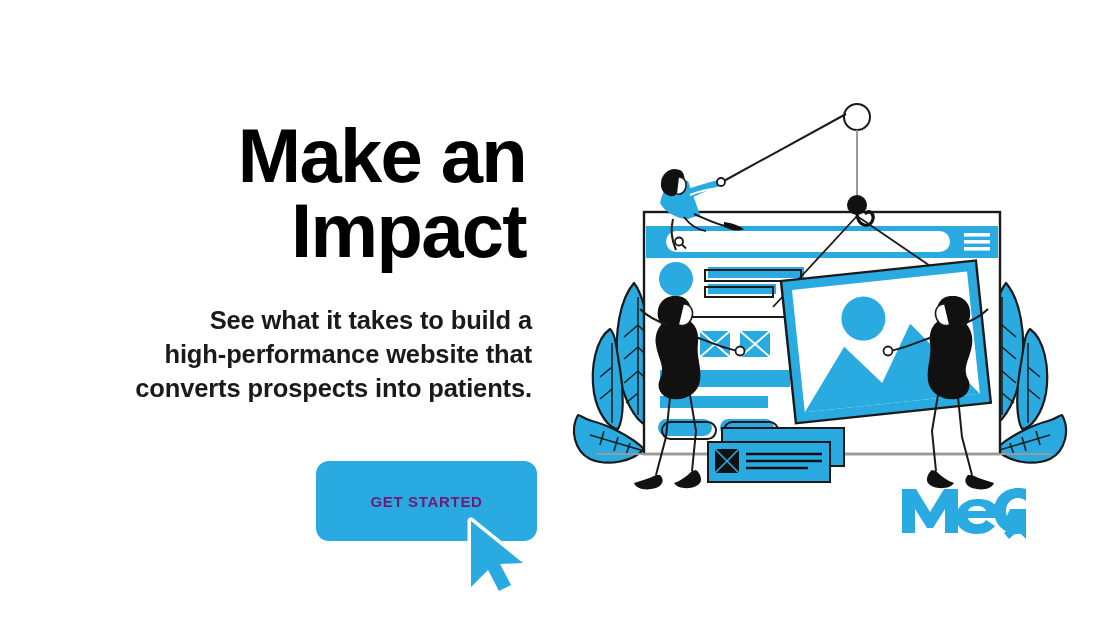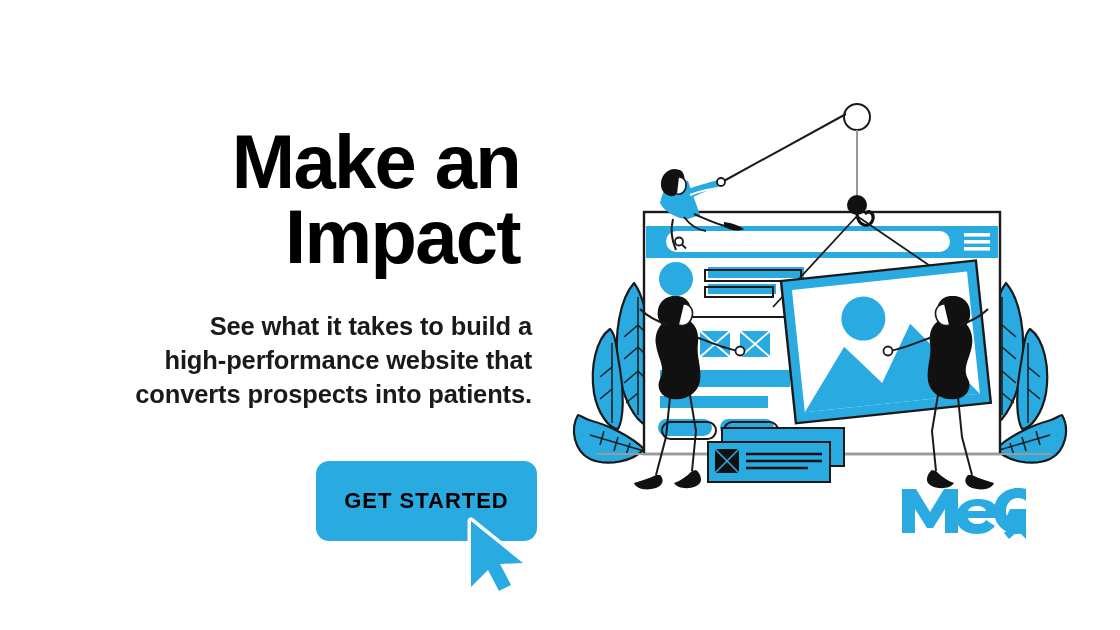--- a/index.html
+++ b/index.html
@@ -29,21 +29,21 @@
     position: absolute;
     left: 0px;
     top: 112px;
     width: 560px;
     text-align: right;
     padding-right: 28px;
     box-sizing: border-box;
   }
 
   .headline {
-    margin: 12px;
+    margin: 6px;
     font-family: "Liberation Sans", sans-serif;
     font-size: 76px;
     line-height: 0.99;
     font-weight: 700;
     letter-spacing: -0.022em;
     color: #000000;
     white-space: pre-line;
   }
 
   .subhead {
@@ -68,23 +68,23 @@
   }
   .cta-button {
     position: absolute;
     left: 0;
     top: 0;
     width: 221px;
     height: 80px;
     background: #29abe2;
     border: none;
     border-radius: 13px;
-    color: #000000;
+    color: #701a75;
     font-family: "Liberation Sans", sans-serif;
-    font-size: 22px;
+    font-size: 15px;
     font-weight: 700;
     letter-spacing: 0.045em;
     cursor: pointer;
     padding: 0;
     display: flex;
     align-items: center;
     justify-content: center;
   }
   .cursor-arrow {
     position: absolute;

